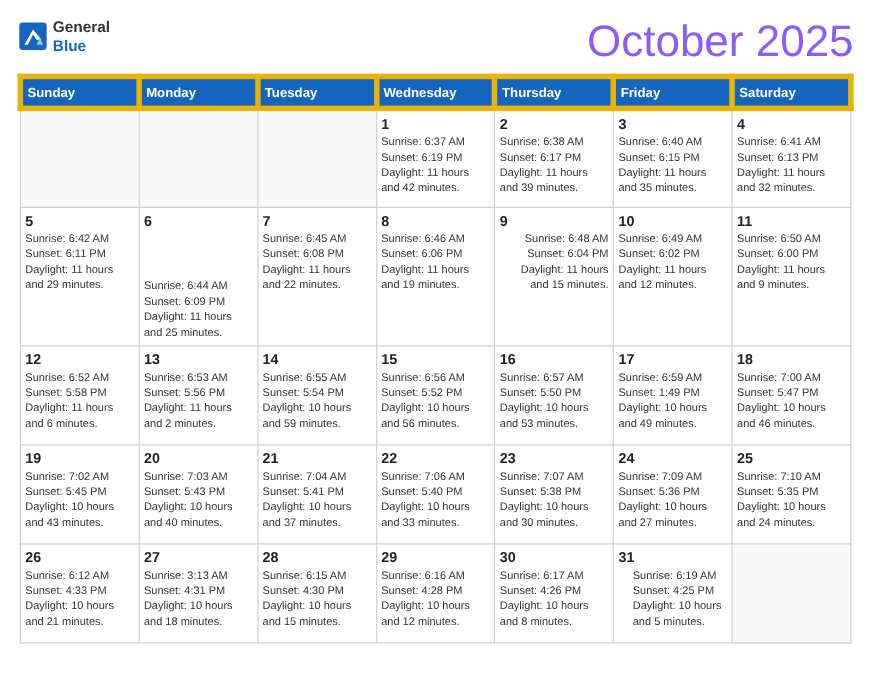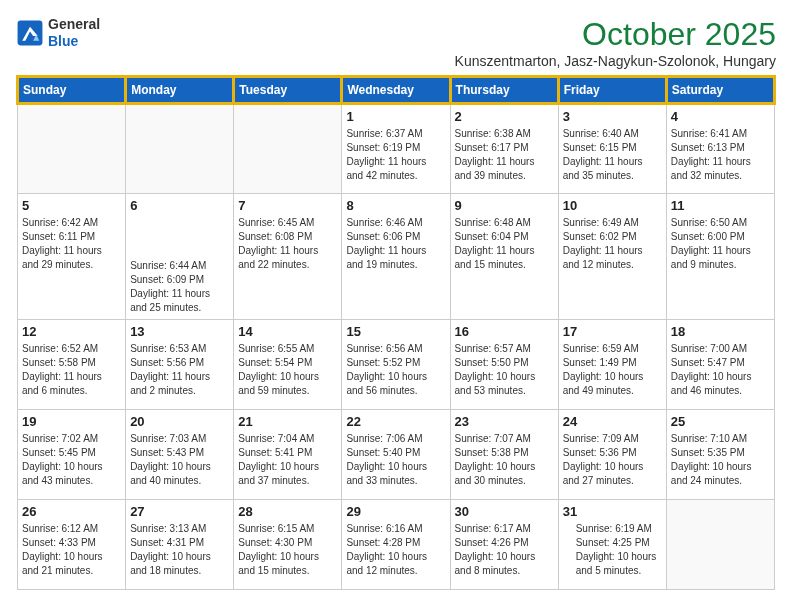--- a/index.html
+++ b/index.html
@@ -29,40 +29,40 @@
     .logo-general { color: #333; font-weight: bold; }
     .logo-blue { color: #1565c0; font-weight: bold; }
     .logo-icon {
       width: 28px;
       height: 28px;
     }
     .title-block {
       text-align: right;
     }
     .month-title {
-      font-size: 32px;
+      font-size: 40px;
       font-weight: normal;
-      color: #15803d;
+      color: #8b5cf6;
     }
     .subtitle {
       font-size: 14px;
       color: #333;
     }
     .calendar {
       width: 100%;
       border-collapse: collapse;
       font-size: 11px;
     }
     .calendar th {
       background: #1565c0;
       color: #fff;
       padding: 5px 4px;
       text-align: left;
       font-size: 12px;
-      border: 3px solid #eab308;
+      border: 5px solid #eab308;
     }
     .calendar td {
       border: 1px solid #ccc;
       vertical-align: top;
       padding: 4px;
       width: calc(100% / 7);
       min-height: 80px;
       background: #fff;
     }
     .calendar td.empty {
@@ -93,21 +93,20 @@
       <polygon points="8,28 18,10 28,22 22,22 18,16 12,28" fill="white"></polygon>
       <polygon points="22,28 26,20 30,28" fill="#90caf9"></polygon>
     </svg>
     <div class="logo-text">
       <div class="logo-general">General</div>
       <div class="logo-blue">Blue</div>
     </div>
   </div>
   <div class="title-block">
     <div class="month-title">October 2025</div>
-    <div class="subtitle">Kunszentmarton, Jasz-Nagykun-Szolonok, Hungary</div>
   </div>
 </div>
 
 <table class="calendar">
   <thead>
     <tr>
     <th>Sunday</th>
         <th>Monday</th>
         <th>Tuesday</th>
         <th>Wednesday</th>
@@ -174,21 +173,21 @@
         </td>
         <td>
           <div class="day-number">8</div>
           <div class="day-info" style="white-space: pre-line;">Sunrise: 6:46 AM
 Sunset: 6:06 PM
 Daylight: 11 hours
 and 19 minutes.</div>
         </td>
         <td>
           <div class="day-number">9</div>
-          <div class="day-info" style="white-space: pre-line;">Sunrise: 6:48 AM
+          <div class="day-info" style="white-space: pre-line; text-align: right;">Sunrise: 6:48 AM
 Sunset: 6:04 PM
 Daylight: 11 hours
 and 15 minutes.</div>
         </td>
         <td>
           <div class="day-number">10</div>
           <div class="day-info" style="white-space: pre-line;">Sunrise: 6:49 AM
 Sunset: 6:02 PM
 Daylight: 11 hours
 and 12 minutes.</div>

